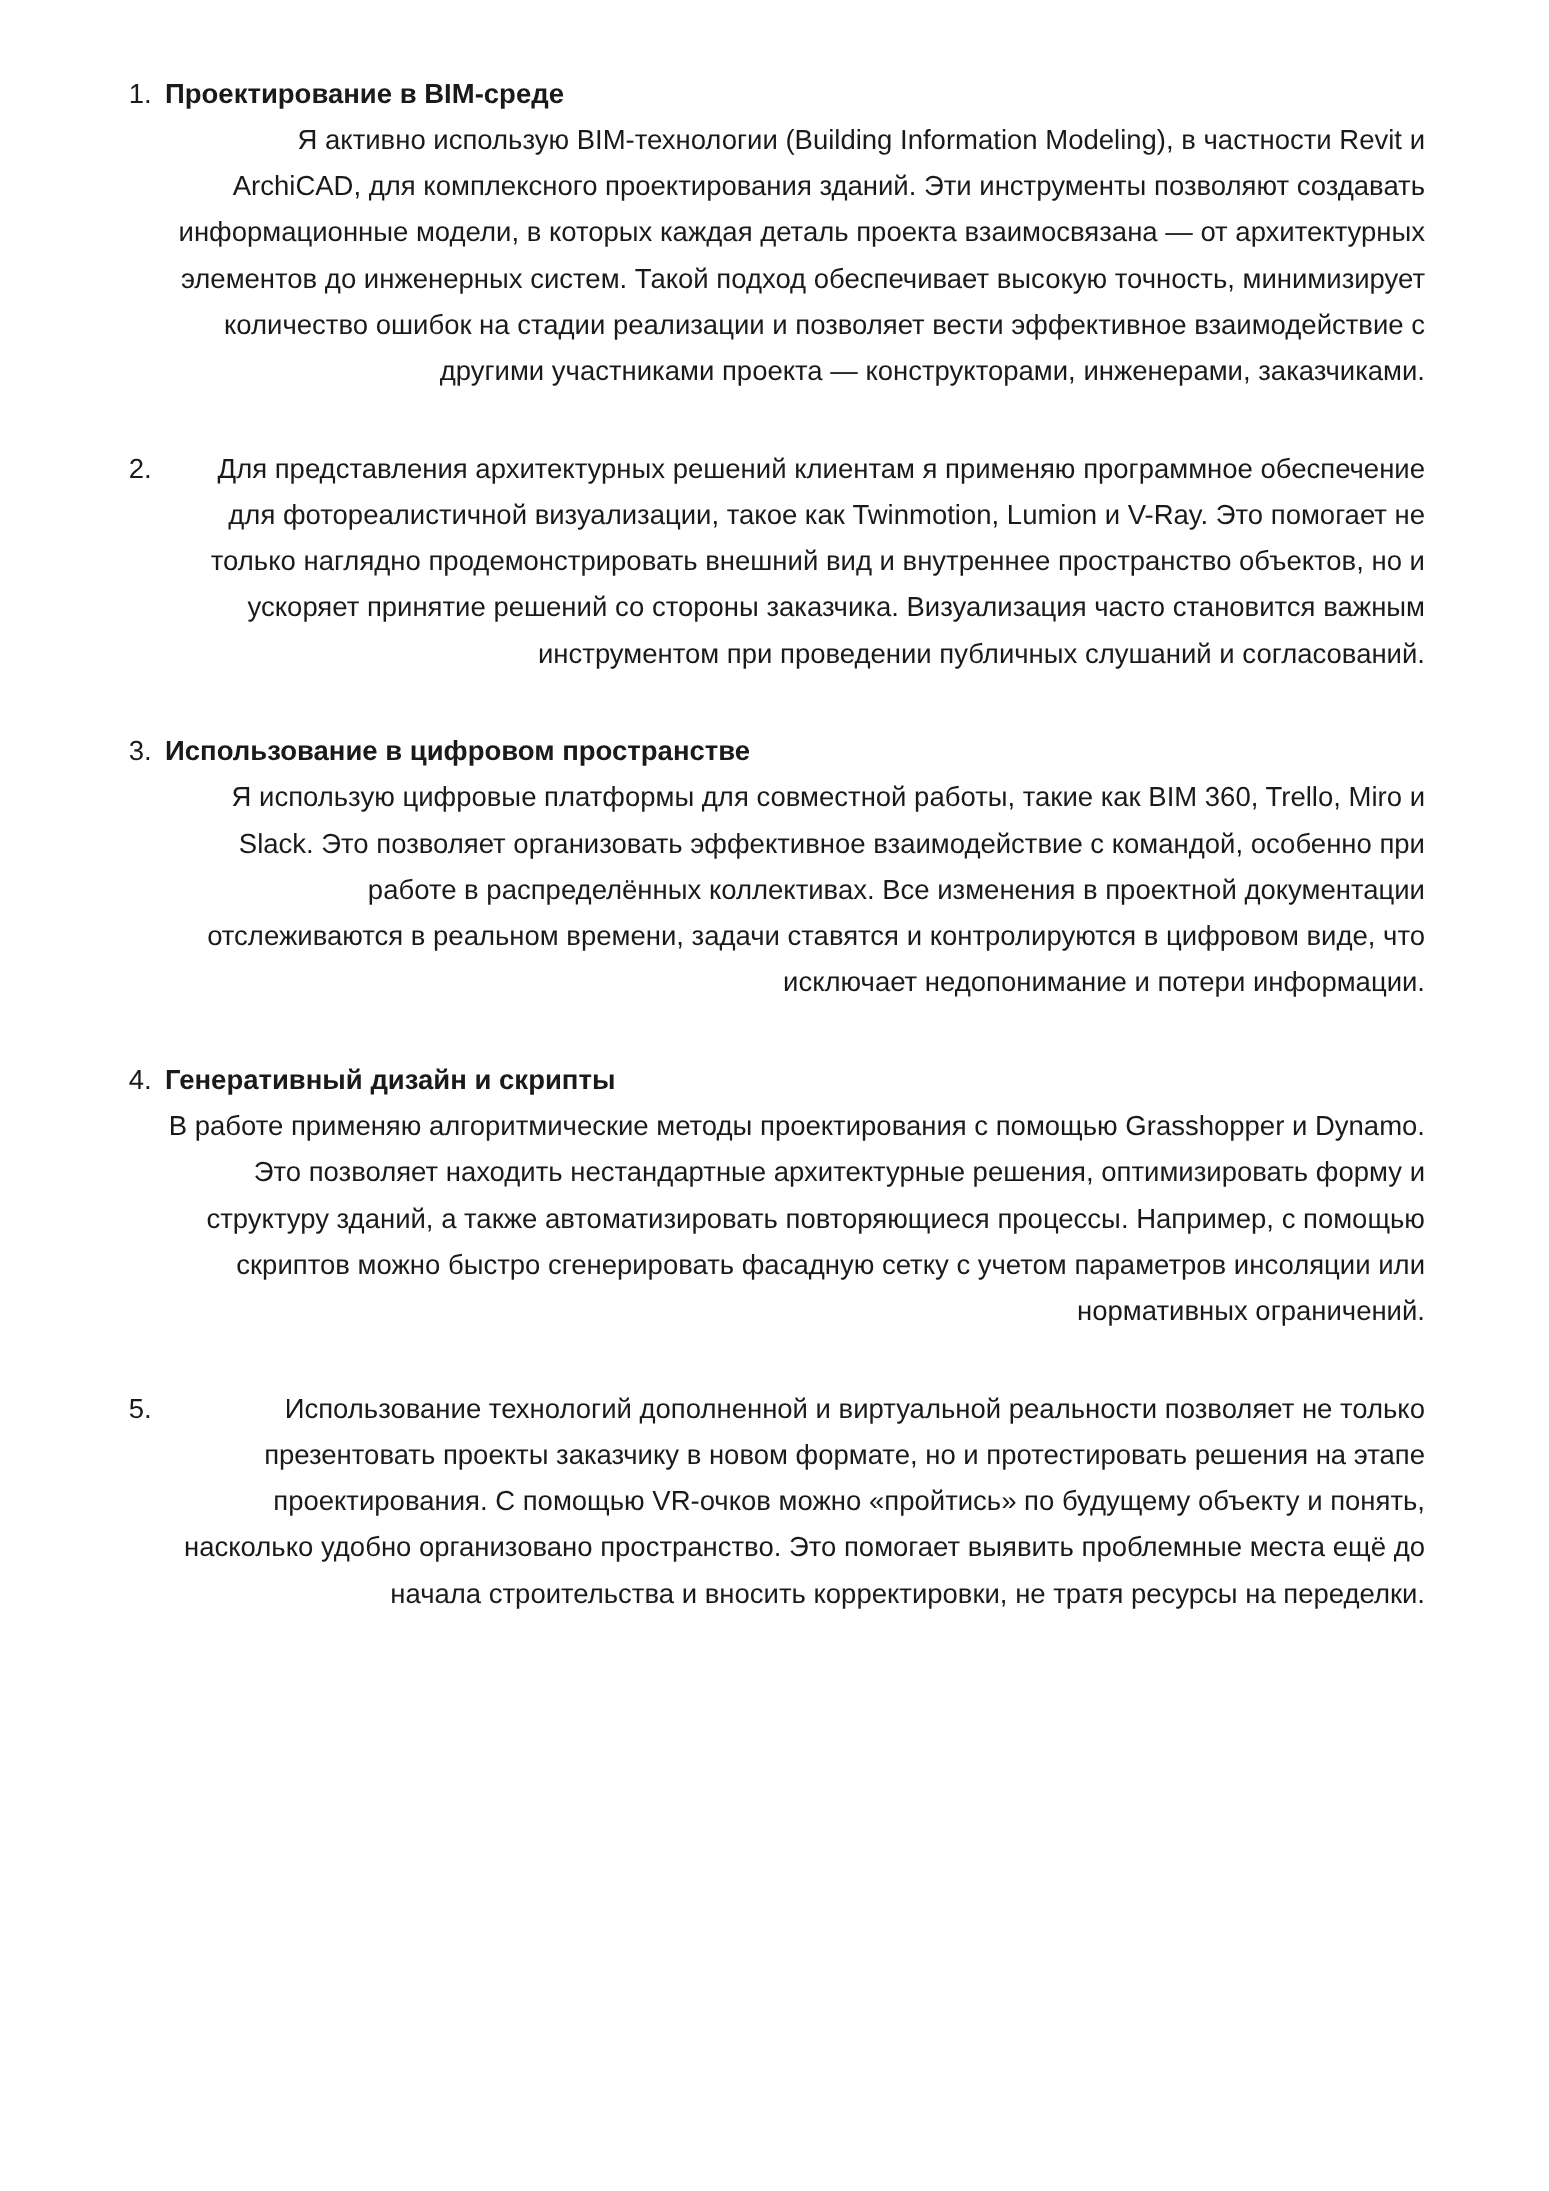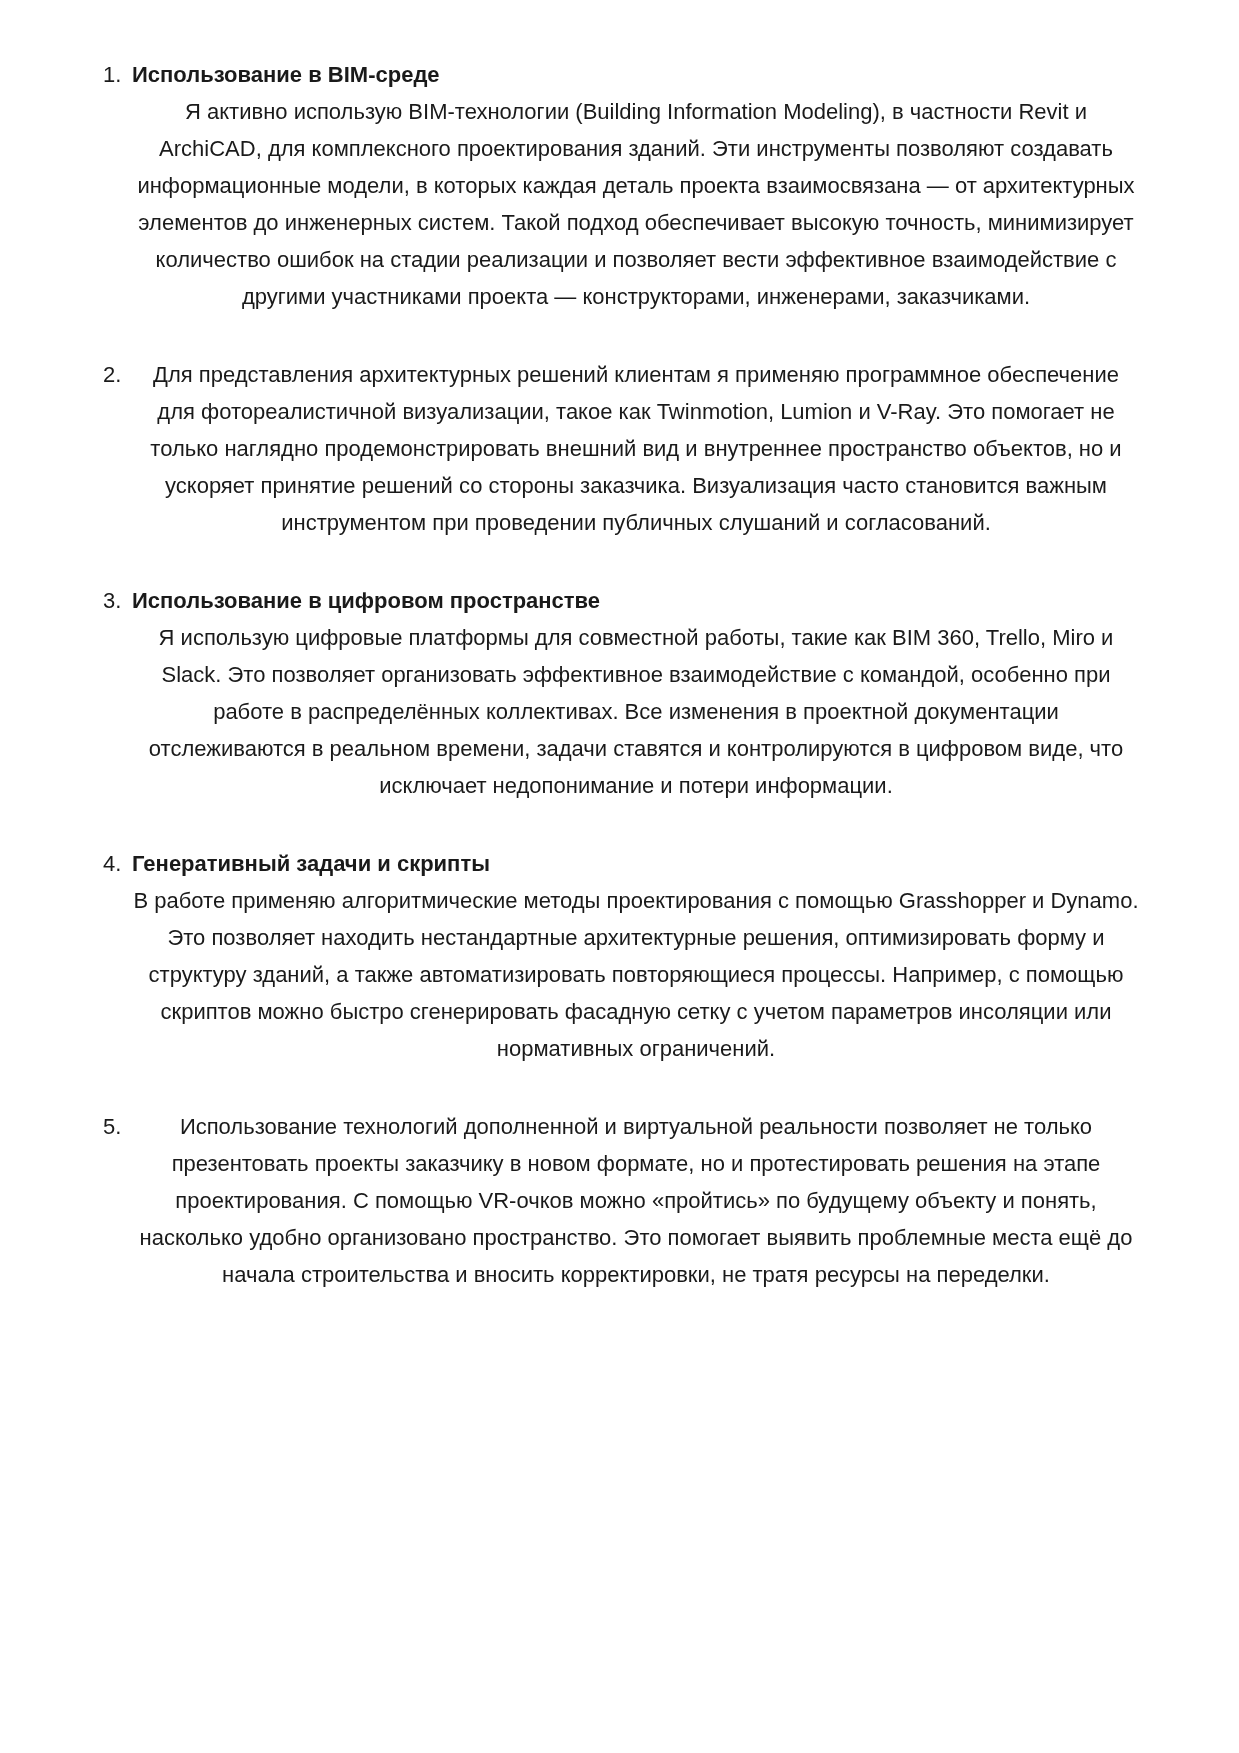--- a/index.html
+++ b/index.html
@@ -46,33 +46,33 @@
     line-height: 37px;
     font-weight: 700;
     color: #1a1a1a;
   }
   .item-body {
     margin: 0;
     font-size: 22px;
     line-height: 37px;
     font-weight: 400;
     color: #1a1a1a;
-    text-align: center;
+    text-align: right;
   }
 </style>
 </head>
 <body>
 
 <div class="page">
   <ol class="numbered-list">
 
     <li class="item">
       <span class="num">1.</span>
       <div class="content">
-        <h3 class="item-title">Использование в BIM-среде</h3>
+        <h3 class="item-title">Проектирование в BIM-среде</h3>
         <p class="item-body">Я активно использую BIM-технологии (Building Information Modeling), в частности Revit и ArchiCAD, для комплексного проектирования зданий. Эти инструменты позволяют создавать информационные модели, в которых каждая деталь проекта взаимосвязана — от архитектурных элементов до инженерных систем. Такой подход обеспечивает высокую точность, минимизирует количество ошибок на стадии реализации и позволяет вести эффективное взаимодействие с другими участниками проекта — конструкторами, инженерами, заказчиками.</p>
       </div>
     </li>
 
     <li class="item">
       <span class="num">2.</span>
       <div class="content">
         <p class="item-body">Для представления архитектурных решений клиентам я применяю программное обеспечение для фотореалистичной визуализации, такое как Twinmotion, Lumion и V-Ray. Это помогает не только наглядно продемонстрировать внешний вид и внутреннее пространство объектов, но и ускоряет принятие решений со стороны заказчика. Визуализация часто становится важным инструментом при проведении публичных слушаний и согласований.</p>
       </div>
     </li>
@@ -81,21 +81,21 @@
       <span class="num">3.</span>
       <div class="content">
         <h3 class="item-title">Использование в цифровом пространстве</h3>
         <p class="item-body">Я использую цифровые платформы для совместной работы, такие как BIM 360, Trello, Miro и Slack. Это позволяет организовать эффективное взаимодействие с командой, особенно при работе в распределённых коллективах. Все изменения в проектной документации отслеживаются в реальном времени, задачи ставятся и контролируются в цифровом виде, что исключает недопонимание и потери информации.</p>
       </div>
     </li>
 
     <li class="item">
       <span class="num">4.</span>
       <div class="content">
-        <h3 class="item-title">Генеративный задачи и скрипты</h3>
+        <h3 class="item-title">Генеративный дизайн и скрипты</h3>
         <p class="item-body">В работе применяю алгоритмические методы проектирования с помощью Grasshopper и Dynamo. Это позволяет находить нестандартные архитектурные решения, оптимизировать форму и структуру зданий, а также автоматизировать повторяющиеся процессы. Например, с помощью скриптов можно быстро сгенерировать фасадную сетку с учетом параметров инсоляции или нормативных ограничений.</p>
       </div>
     </li>
 
     <li class="item">
       <span class="num">5.</span>
       <div class="content">
         <p class="item-body">Использование технологий дополненной и виртуальной реальности позволяет не только презентовать проекты заказчику в новом формате, но и протестировать решения на этапе проектирования. С помощью VR-очков можно «пройтись» по будущему объекту и понять, насколько удобно организовано пространство. Это помогает выявить проблемные места ещё до начала строительства и вносить корректировки, не тратя ресурсы на переделки.</p>
       </div>
     </li>

